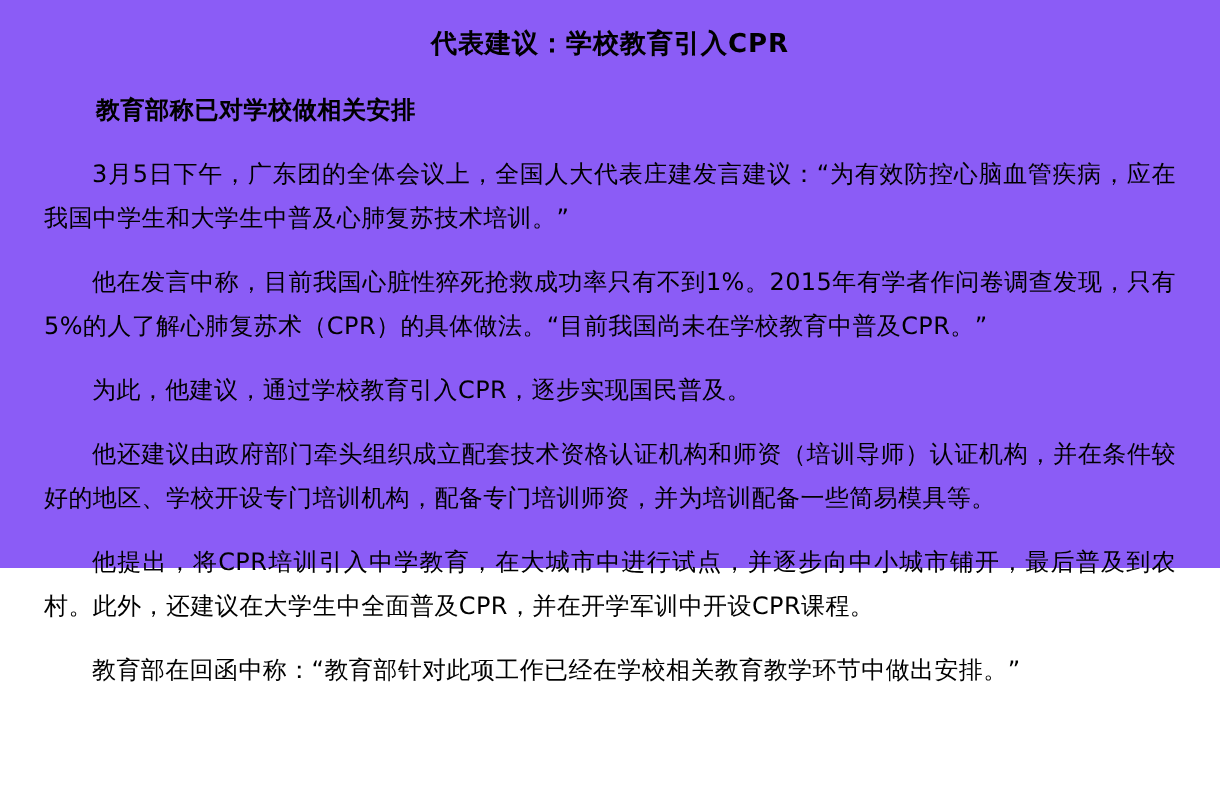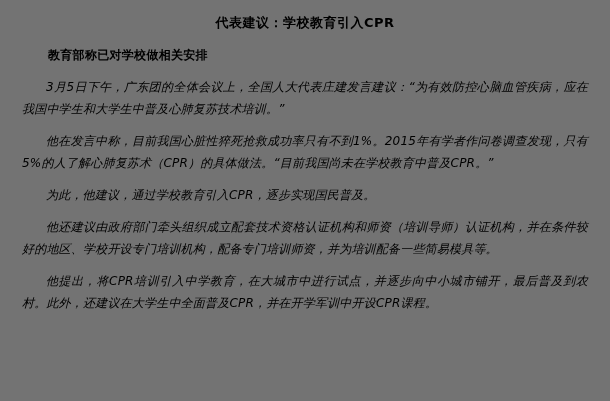--- a/index.html
+++ b/index.html
@@ -10,24 +10,24 @@
   body {
     width: 610px;
     height: 401px;
     overflow: hidden;
     font-family: "DejaVu Sans", "Liberation Sans", sans-serif;
     color: #000000;
   }
   .page {
     position: relative;
     width: 610px;
-    height: 401px;
+    height: 284px;
     box-sizing: border-box;
     padding: 10px 22px 0 22px;
-    background: #737373;
+    background: #8b5cf6;
   }
   .doc-title {
     font-size: 13px;
     font-weight: bold;
     text-align: center;
     letter-spacing: 0.5px;
     margin: 4px 0 0 0;
     line-height: 18px;
   }
   .doc-subtitle {
@@ -38,34 +38,34 @@
     letter-spacing: 0.3px;
   }
   .para {
     font-size: 12px;
     line-height: 22px;
     margin: 10px 0 0 0;
     text-align: justify;
     text-justify: inter-ideograph;
     text-indent: 24px;
     letter-spacing: 0.2px;
-    font-style: italic;
   }
   .para.first-para {
     margin-top: 12px;
   }
 </style>
 </head>
 <body>
 
 <div class="page">
 
   <h1 class="doc-title">代表建议：学校教育引入CPR</h1>
 
   <h2 class="doc-subtitle">教育部称已对学校做相关安排</h2>
 
   <p class="para first-para">3月5日下午，广东团的全体会议上，全国人大代表庄建发言建议：“为有效防控心脑血管疾病，应在我国中学生和大学生中普及心肺复苏技术培训。”</p>
   <p class="para">他在发言中称，目前我国心脏性猝死抢救成功率只有不到1%。2015年有学者作问卷调查发现，只有5%的人了解心肺复苏术（CPR）的具体做法。“目前我国尚未在学校教育中普及CPR。”</p>
   <p class="para">为此，他建议，通过学校教育引入CPR，逐步实现国民普及。</p>
   <p class="para">他还建议由政府部门牵头组织成立配套技术资格认证机构和师资（培训导师）认证机构，并在条件较好的地区、学校开设专门培训机构，配备专门培训师资，并为培训配备一些简易模具等。</p>
   <p class="para">他提出，将CPR培训引入中学教育，在大城市中进行试点，并逐步向中小城市铺开，最后普及到农村。此外，还建议在大学生中全面普及CPR，并在开学军训中开设CPR课程。</p>
+  <p class="para">教育部在回函中称：“教育部针对此项工作已经在学校相关教育教学环节中做出安排。”</p>
 
 </div>
 
 </body></html>

